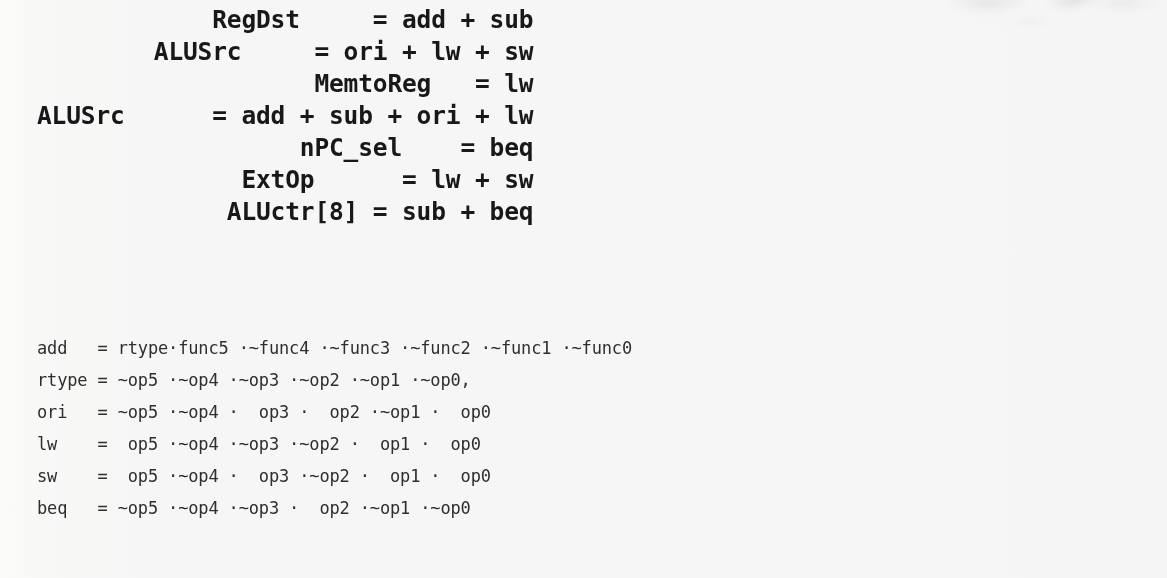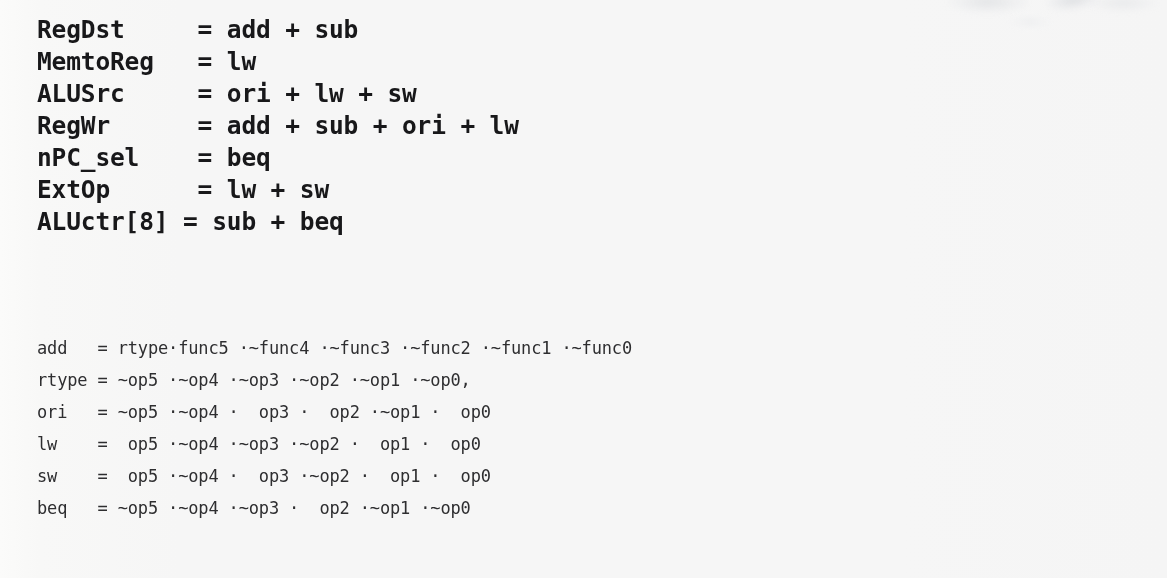--- a/index.html
+++ b/index.html
@@ -65,21 +65,22 @@
     background: radial-gradient(ellipse at center,
       rgba(218,221,225,0.6) 0%,
       rgba(240,241,243,0.25) 60%,
       rgba(246,246,246,0) 100%);
   }
 
   
   .control-block {
     position: absolute;
     left: 37px;
-    top: 14px;
+    top: 4px;
+    text-align: right;
   }
   .control-line {
     font-size: 24.5px;
     line-height: 32px;
     font-weight: 700;
     color: #18181a;
     white-space: pre;
     letter-spacing: -0.15px;
   }
 
@@ -103,23 +104,23 @@
 
 <div id="screen">
 
   <div class="smudge smudge-a"></div>
   <div class="smudge smudge-b"></div>
   <div class="smudge smudge-c"></div>
   <div class="smudge smudge-d"></div>
 
   <div class="control-block">
     <div class="control-line">RegDst     = add + sub</div>
+    <div class="control-line">ALUSrc     = ori + lw + sw</div>
     <div class="control-line">MemtoReg   = lw</div>
-    <div class="control-line">ALUSrc     = ori + lw + sw</div>
-    <div class="control-line">RegWr      = add + sub + ori + lw</div>
+    <div class="control-line">ALUSrc      = add + sub + ori + lw</div>
     <div class="control-line">nPC_sel    = beq</div>
     <div class="control-line">ExtOp      = lw + sw</div>
     <div class="control-line">ALUctr[8] = sub + beq</div>
   </div>
 
   <div class="boolean-block">
     <div class="boolean-line">add   = rtype·func5 ·~func4 ·~func3 ·~func2 ·~func1 ·~func0</div>
     <div class="boolean-line">rtype = ~op5 ·~op4 ·~op3 ·~op2 ·~op1 ·~op0,</div>
     <div class="boolean-line">ori   = ~op5 ·~op4 ·  op3 ·  op2 ·~op1 ·  op0</div>
     <div class="boolean-line">lw    =  op5 ·~op4 ·~op3 ·~op2 ·  op1 ·  op0</div>

